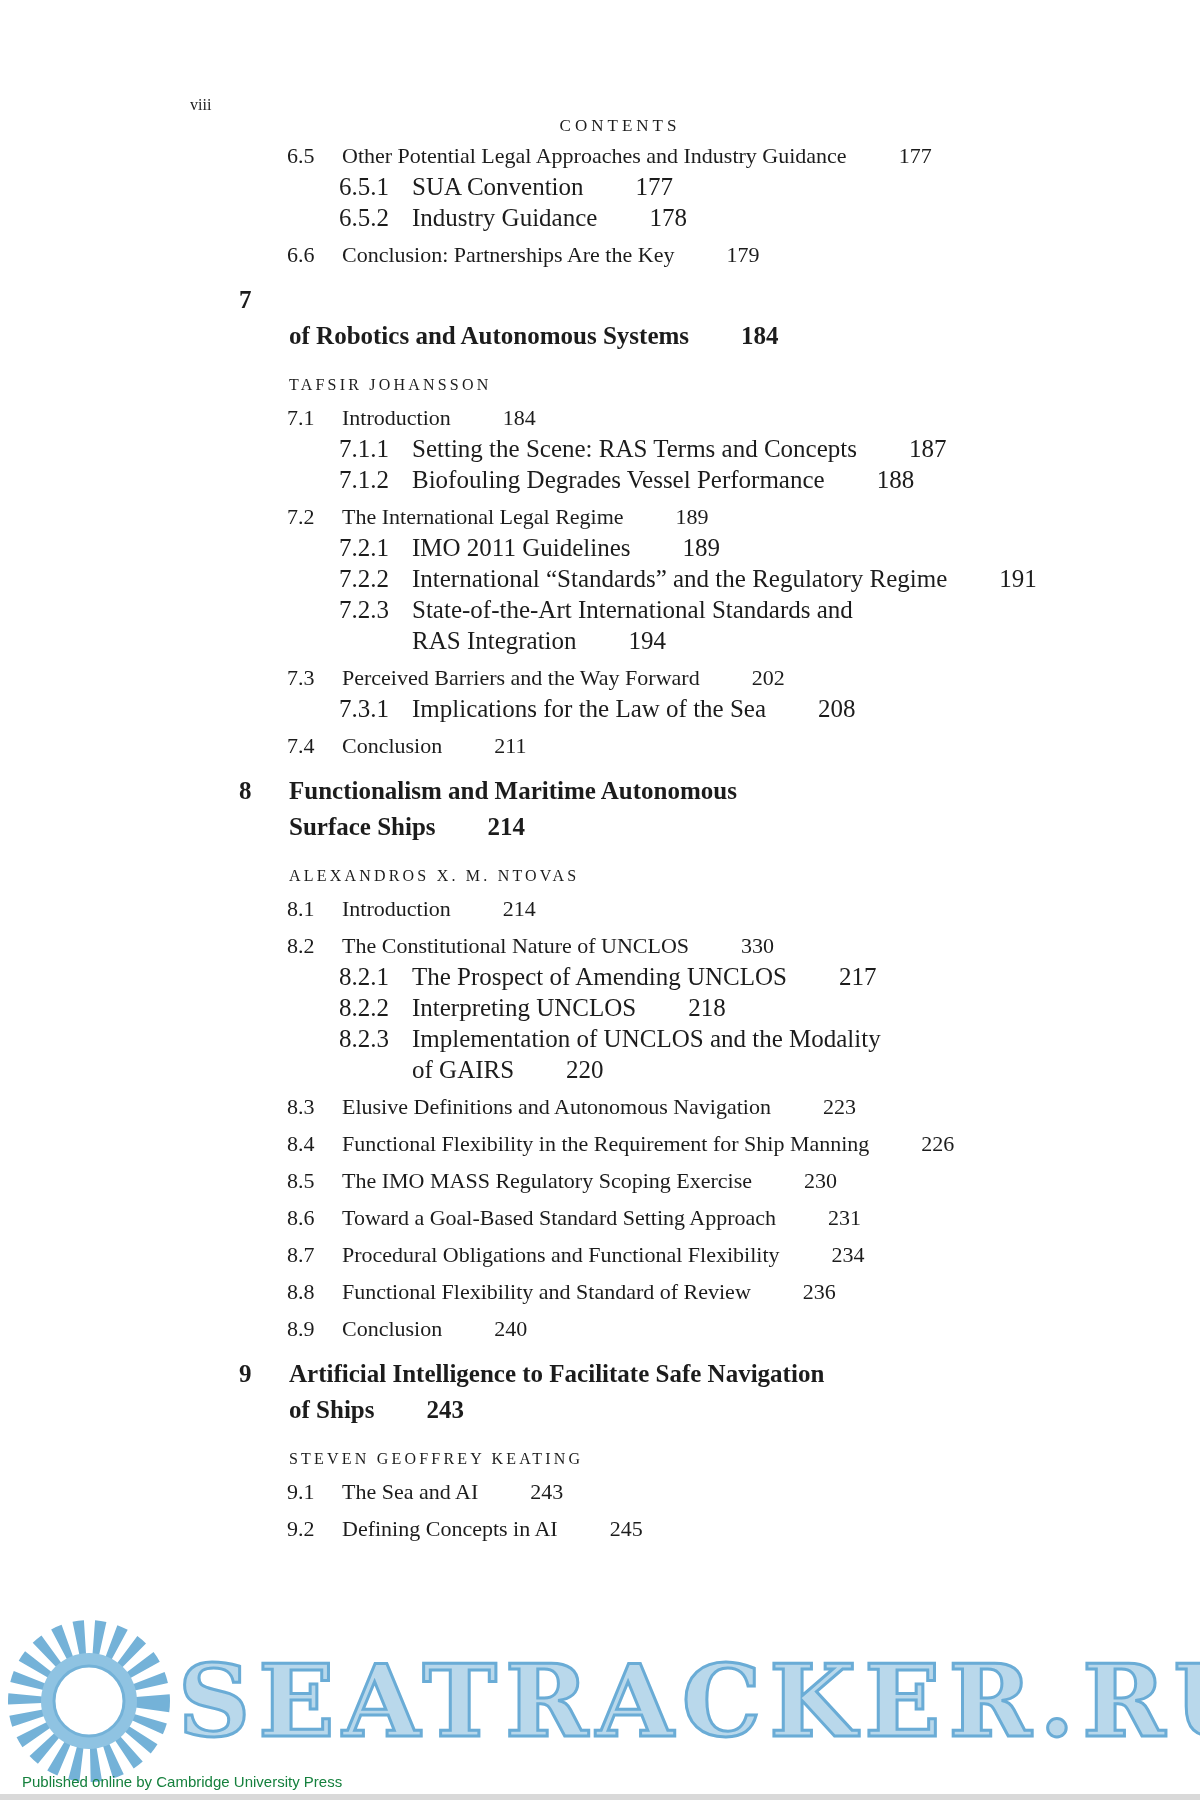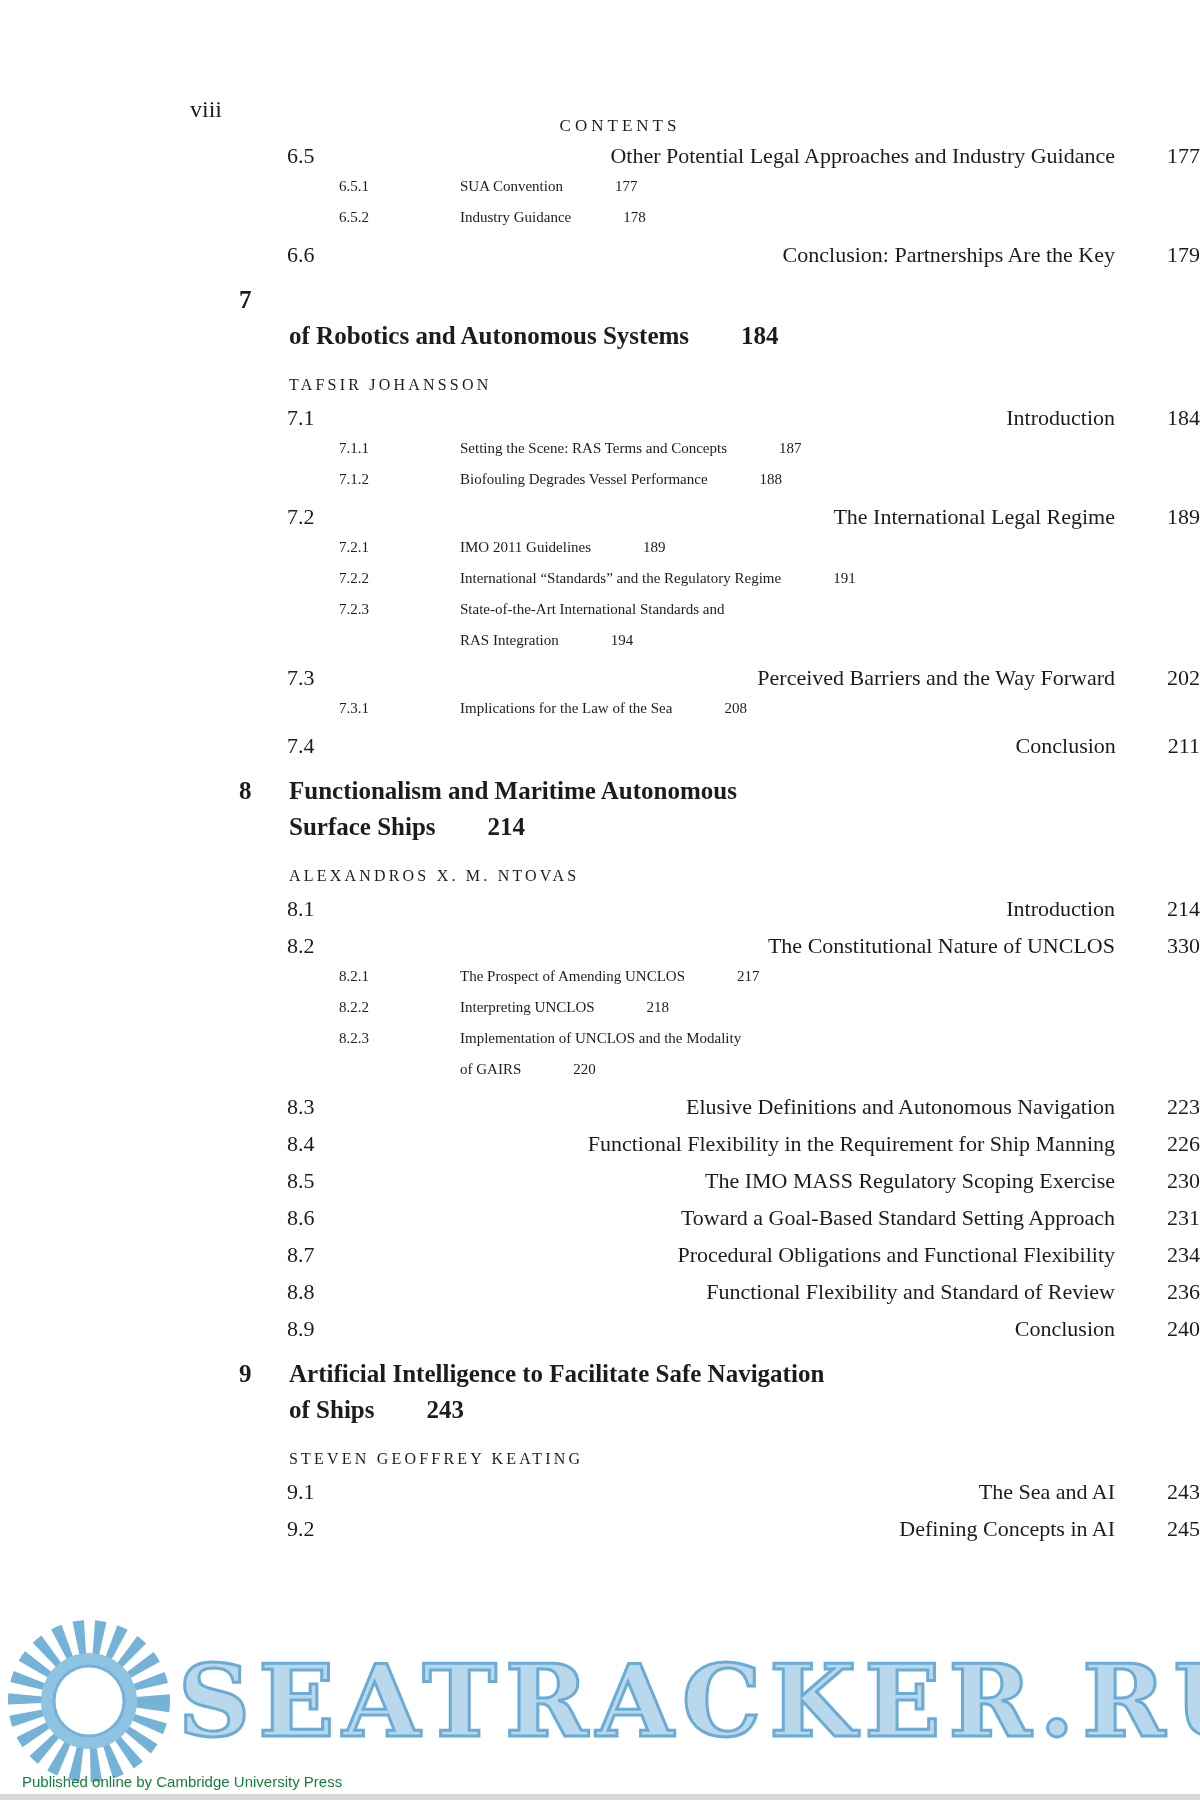--- a/index.html
+++ b/index.html
@@ -21,21 +21,21 @@
     position: absolute;
     top: 96px;
     left: 0;
     width: 1200px;
     height: 30px;
   }
   .folio {
     position: absolute;
     left: 190px;
     top: 0;
-    font-size: 24px;
+    font-size: 16px;
   }
   .head-title {
     position: absolute;
     left: 240px;
     width: 760px;
     top: 20px;
     text-align: center;
     font-size: 17px;
     letter-spacing: 4px;
   }
@@ -46,27 +46,25 @@
     top: 134px;
     left: 0;
     width: 1200px;
   }
   .row { display: flex; align-items: baseline; }
   .row.section {
     margin-left: 287px;
     margin-top: 6px;
     font-size: 22px;
     line-height: 31px;
-    justify-content: space-between;
   }
   .row.subsection {
     margin-left: 339px;
-    font-size: 15px;
+    font-size: 25px;
     line-height: 31px;
-    gap: 48px;
   }
   .row.chapter {
     margin-left: 239px;
     margin-top: 12px;
     font-weight: bold;
     font-size: 25px;
     line-height: 36px;
   }
   .row.author {
     margin-left: 289px;

